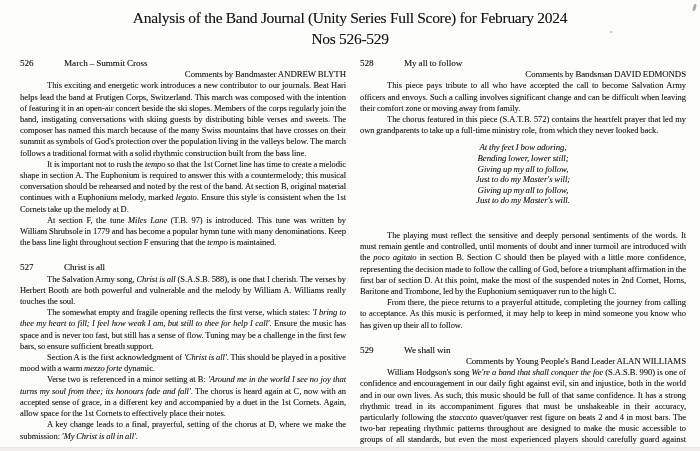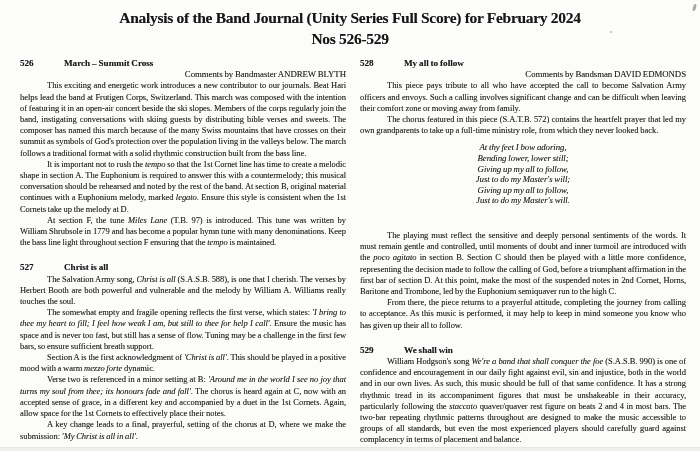--- a/index.html
+++ b/index.html
@@ -11,40 +11,40 @@
     margin: 0 auto;
     background: #fcfcfb;
     overflow: hidden;
     font-family: "Liberation Serif", serif;
     color: #1f1f1e;
     text-shadow: 0 0 0.4px rgba(40,40,40,0.45);
   }
   .doc-title {
     margin-top: 7px;
     text-align: center;
-    font-weight: bold;
+    font-weight: normal;
     font-size: 15.5px;
     line-height: 21px;
     letter-spacing: -0.3px;
     color: #161616;
   }
   .columns {
     display: flex;
     gap: 14px;
     padding: 0 14px 0 20px;
     margin-top: 9px;
     font-size: 8.5px;
     line-height: 11.2px;
     letter-spacing: -0.05px;
     word-spacing: -0.3px;
   }
   .col { width: 326px; }
   .entry + .entry { margin-top: 14px; }
   .entry-head {
-    font-weight: bold;
+    font-weight: normal;
     font-size: 9.2px;
     color: #181818;
   }
   .entry-head .num { display: inline-block; width: 44px; }
   .byline { text-align: right; font-size: 8.8px; }
   p.para {
     text-align: justify;
     text-indent: 27px;
   }
   .verse {
@@ -103,20 +103,21 @@
             <div class="verse-line">Giving up my all to follow,</div>
             <div class="verse-line">Just to do my Master's will;</div>
             <div class="verse-line">Giving up my all to follow,</div>
             <div class="verse-line">Just to do my Master's will.</div>
           </div>
           <p class="para">The playing must reflect the sensitive and deeply personal sentiments of the words. It must remain gentle and controlled, until moments of doubt and inner turmoil are introduced with the <i>poco agitato</i> in section B. Section C should then be played with a little more confidence, representing the decision made to follow the calling of God, before a triumphant affirmation in the first bar of section D. At this point, make the most of the suspended notes in 2nd Cornet, Horns, Baritone and Trombone, led by the Euphonium semiquaver run to the high C.</p>
           <p class="para">From there, the piece returns to a prayerful attitude, completing the journey from calling to acceptance. As this music is performed, it may help to keep in mind someone you know who has given up their all to follow.</p>
         </section>
         <section class="entry">
           <div class="entry-head"><span class="num">529</span><span class="entry-title">We shall win</span></div>
+          <div class="byline">Comments by Young People's Band Leader ALAN WILLIAMS</div>
           <p class="para">William Hodgson's song <i>We're a band that shall conquer the foe</i> (S.A.S.B. 990) is one of confidence and encouragement in our daily fight against evil, sin and injustice, both in the world and in our own lives. As such, this music should be full of that same confidence. It has a strong rhythmic tread in its accompaniment figures that must be unshakeable in their accuracy, particularly following the <i>staccato</i> quaver/quaver rest figure on beats 2 and 4 in most bars. The two-bar repeating rhythmic patterns throughout are designed to make the music accessible to groups of all standards, but even the most experienced players should carefully guard against complacency in terms of placement and balance.</p>
         </section>
       </div>
   </div>
 
   <span class="speck s1"></span>
   <span class="speck s2"></span>
   <span class="speck s3"></span>
   <div class="scan-edge"></div>
 </div>

